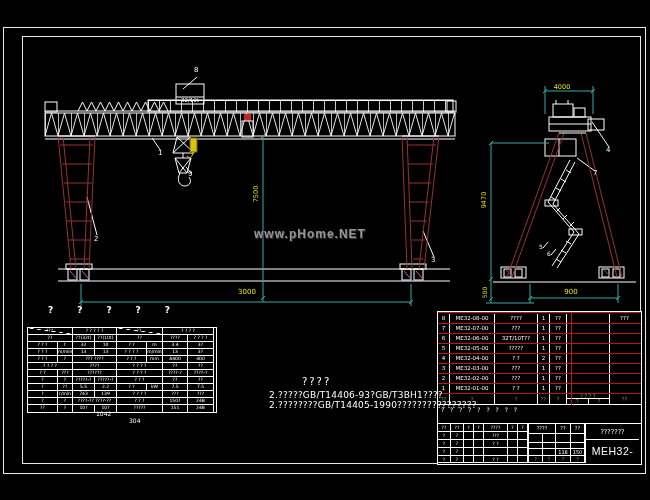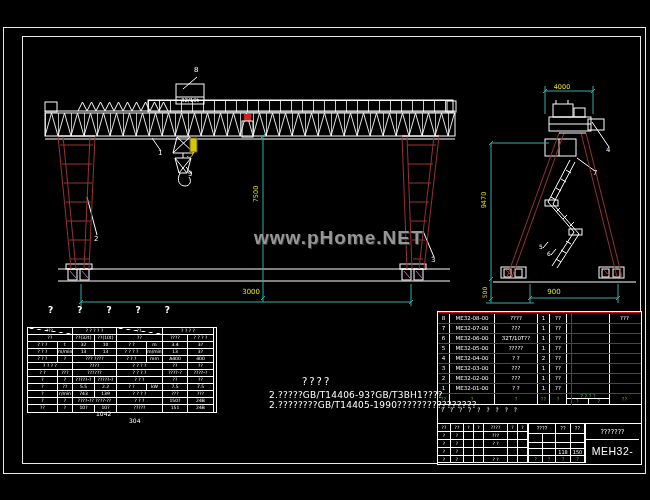--- a/index.html
+++ b/index.html
@@ -4,21 +4,21 @@
 <style>
   html,body{margin:0;padding:0;background:#000;}
   body{width:650px;height:500px;overflow:hidden;font-family:"DejaVu Sans",sans-serif;-webkit-text-size-adjust:none;}
   #canvas{position:relative;width:650px;height:500px;background:#000;}
   i{font-style:normal;}
   .frame{position:absolute;border:1px solid #e9e9e9;}
   .txt{position:absolute;color:#fff;white-space:nowrap;z-index:3;}
   .yel{color:#e9e10a;}
   .grn{color:#2ecc44;}
   .rot{transform:rotate(-90deg);transform-origin:center center;}
-  .wm{position:absolute;left:254px;top:227px;font-size:19px;font-weight:bold;color:#979797;
+  .wm{position:absolute;left:254px;top:227px;font-size:12px;font-weight:bold;color:#979797;
       letter-spacing:1px;text-shadow:1px 1px 0 #383838;z-index:9;font-family:"Liberation Sans",sans-serif;}
   svg{position:absolute;left:0;top:0;z-index:1;}
 
   
   .spec{position:absolute;left:27px;top:327px;width:188px;border:1px solid #fff;color:#fff;z-index:2;background:#000;}
   .spec *{box-sizing:border-box;}
   .srow{display:flex;height:7px;}
   .srow .c{flex:0 0 auto;border-right:1px solid #fff;border-bottom:1px solid #fff;overflow:hidden;
            font-size:4.5px;line-height:6.5px;text-align:center;white-space:nowrap;}
   .srow:last-child .c{border-bottom:none;}
@@ -173,25 +173,25 @@
   <div class="txt" style="left:194px;top:66px;font-size:7px;">8</div>
   <div class="txt" style="left:158px;top:149px;font-size:7px;">1</div>
   <div class="txt" style="left:188px;top:170px;font-size:7px;">9</div>
   <div class="txt" style="left:94px;top:235px;font-size:7px;">2</div>
   <div class="txt" style="left:431px;top:256px;font-size:7px;">3</div>
   <div class="txt" style="left:606px;top:146px;font-size:7px;">4</div>
   <div class="txt" style="left:593px;top:169px;font-size:7px;">7</div>
   <div class="txt" style="left:539px;top:243px;font-size:6px;">5</div>
   <div class="txt" style="left:547px;top:250px;font-size:6px;">6</div>
 
-  <div class="txt yel" style="left:234px;top:288px;width:26px;text-align:right;font-size:7px;">3000</div>
+  <div class="txt yel" style="left:234px;top:288px;width:26px;text-align:center;font-size:7px;">3000</div>
   <div class="txt yel rot" style="left:245px;top:190px;width:22px;font-size:6.5px;text-align:center;">7500</div>
   <div class="txt yel" style="left:551px;top:83px;width:22px;text-align:center;font-size:6.5px;">4000</div>
   <div class="txt yel rot" style="left:473px;top:196px;width:22px;font-size:6.5px;text-align:center;">9470</div>
-  <div class="txt yel" style="left:543px;top:288px;width:22px;text-align:center;font-size:7px;">900</div>
+  <div class="txt yel" style="left:560px;top:288px;width:22px;text-align:center;font-size:7px;">900</div>
   <div class="txt yel rot" style="left:477px;top:289px;width:14px;font-size:6px;text-align:center;">500</div>
 
   <div class="txt" style="left:96px;top:410px;font-size:6px;">1042</div>
   <div class="txt" style="left:129px;top:417px;font-size:6px;">304</div>
 
   <div class="qrow">
 
   <i>?</i>
       <i>?</i>
       <i>?</i>

